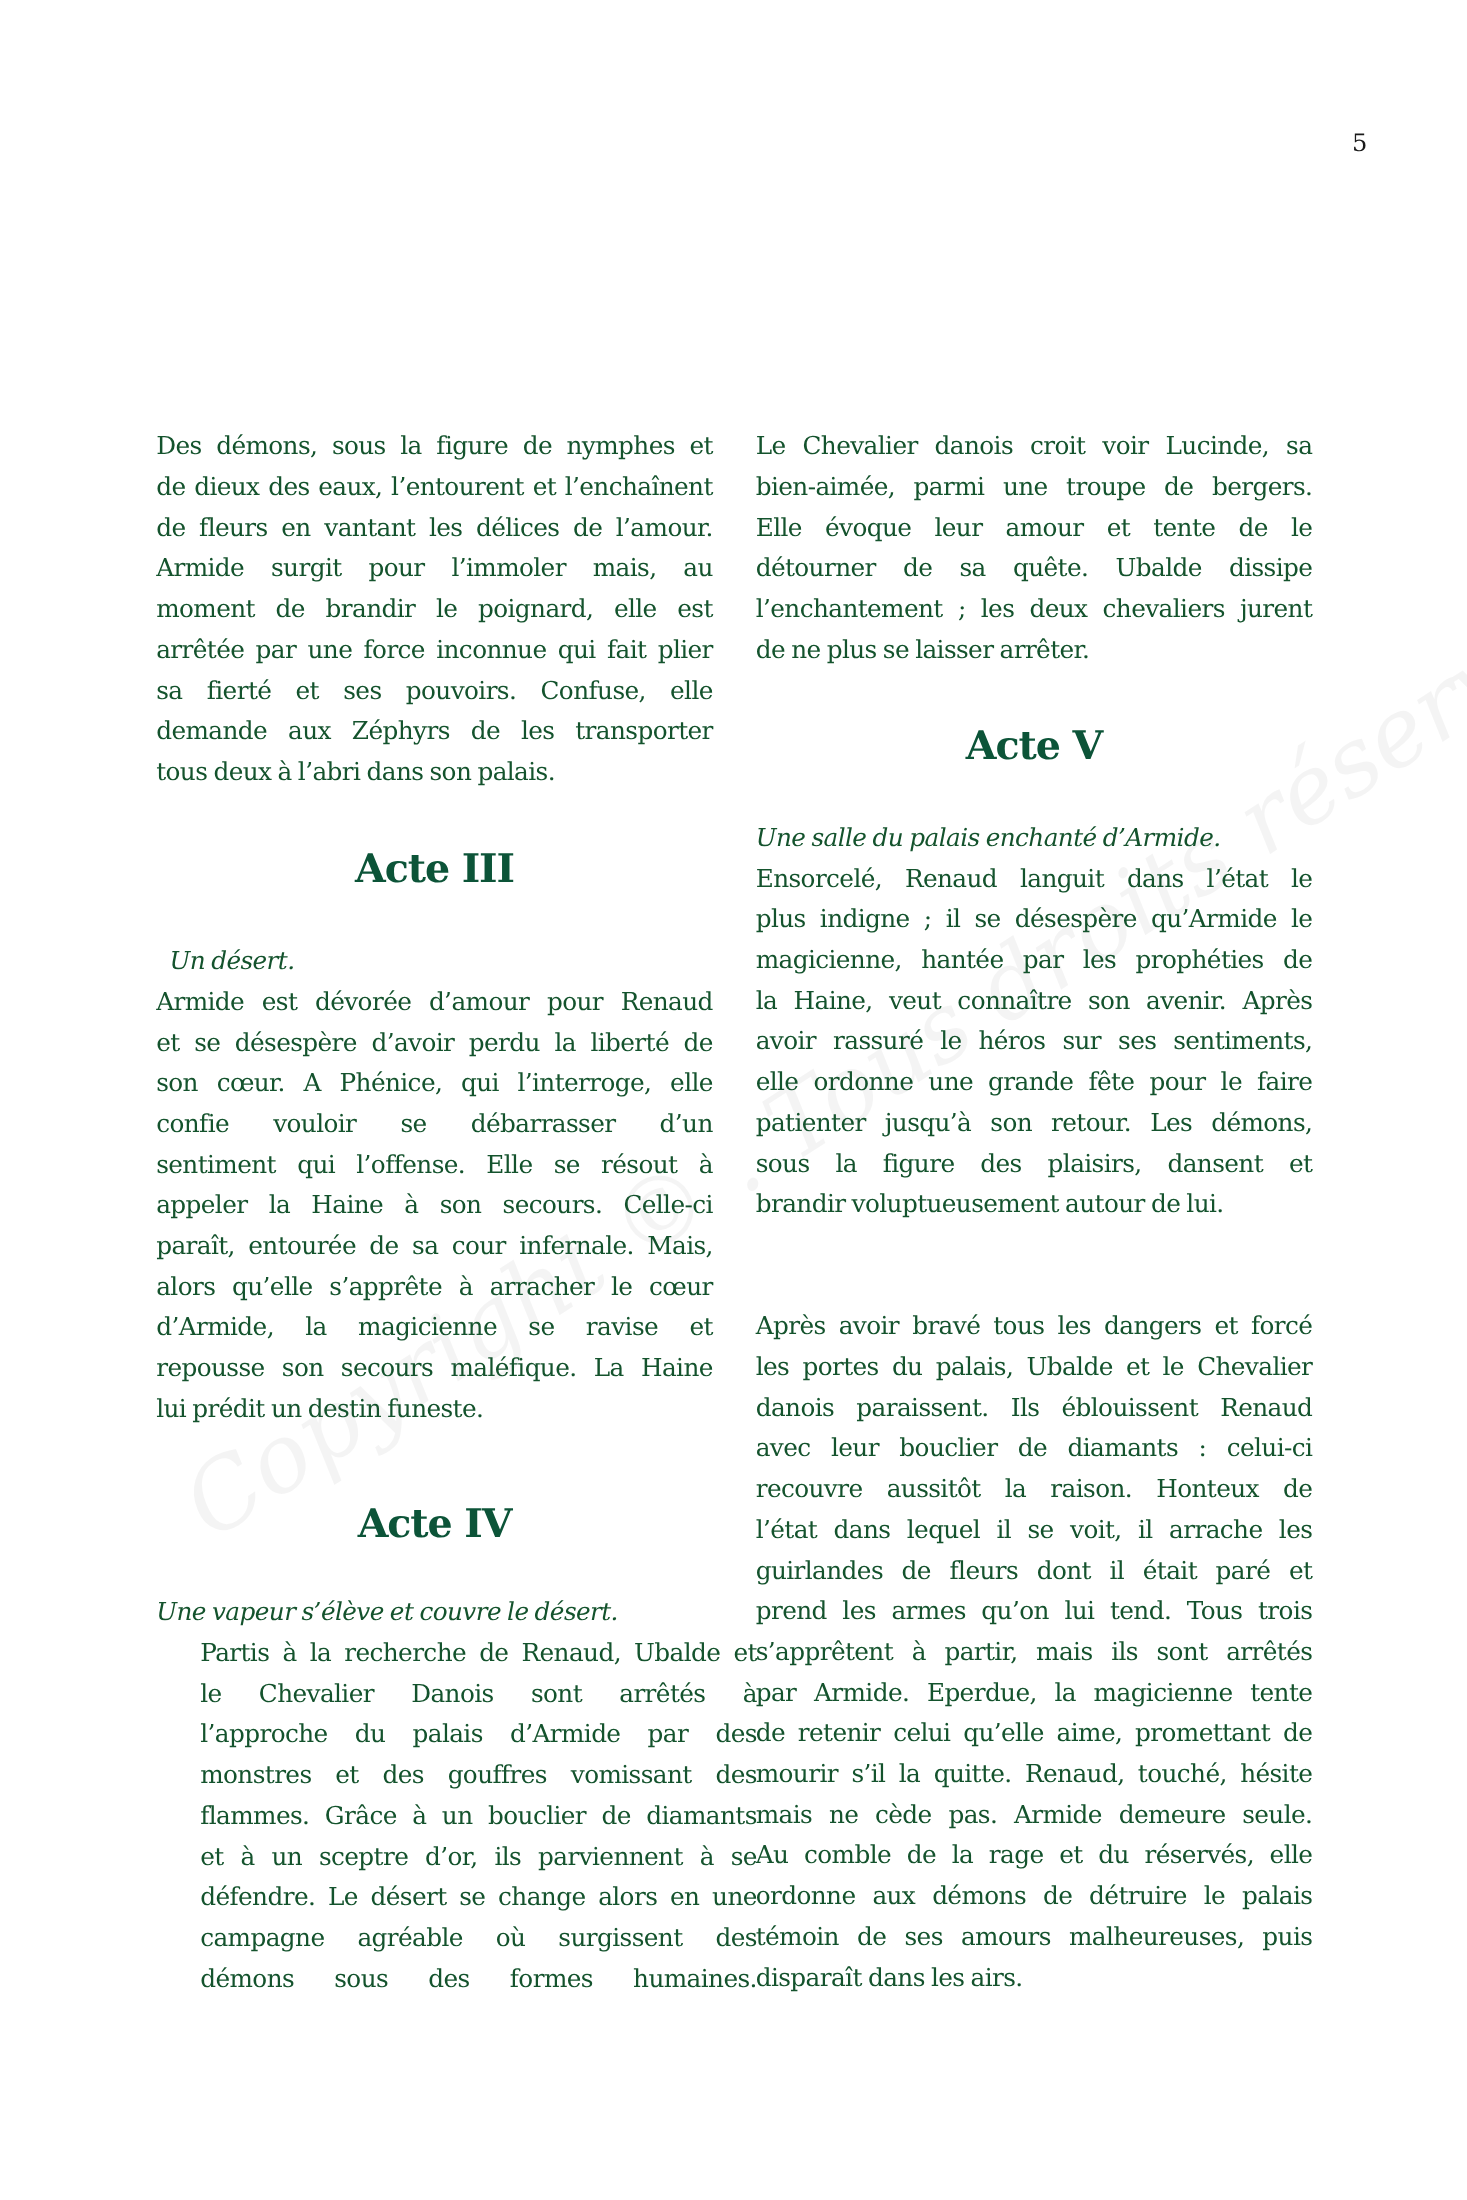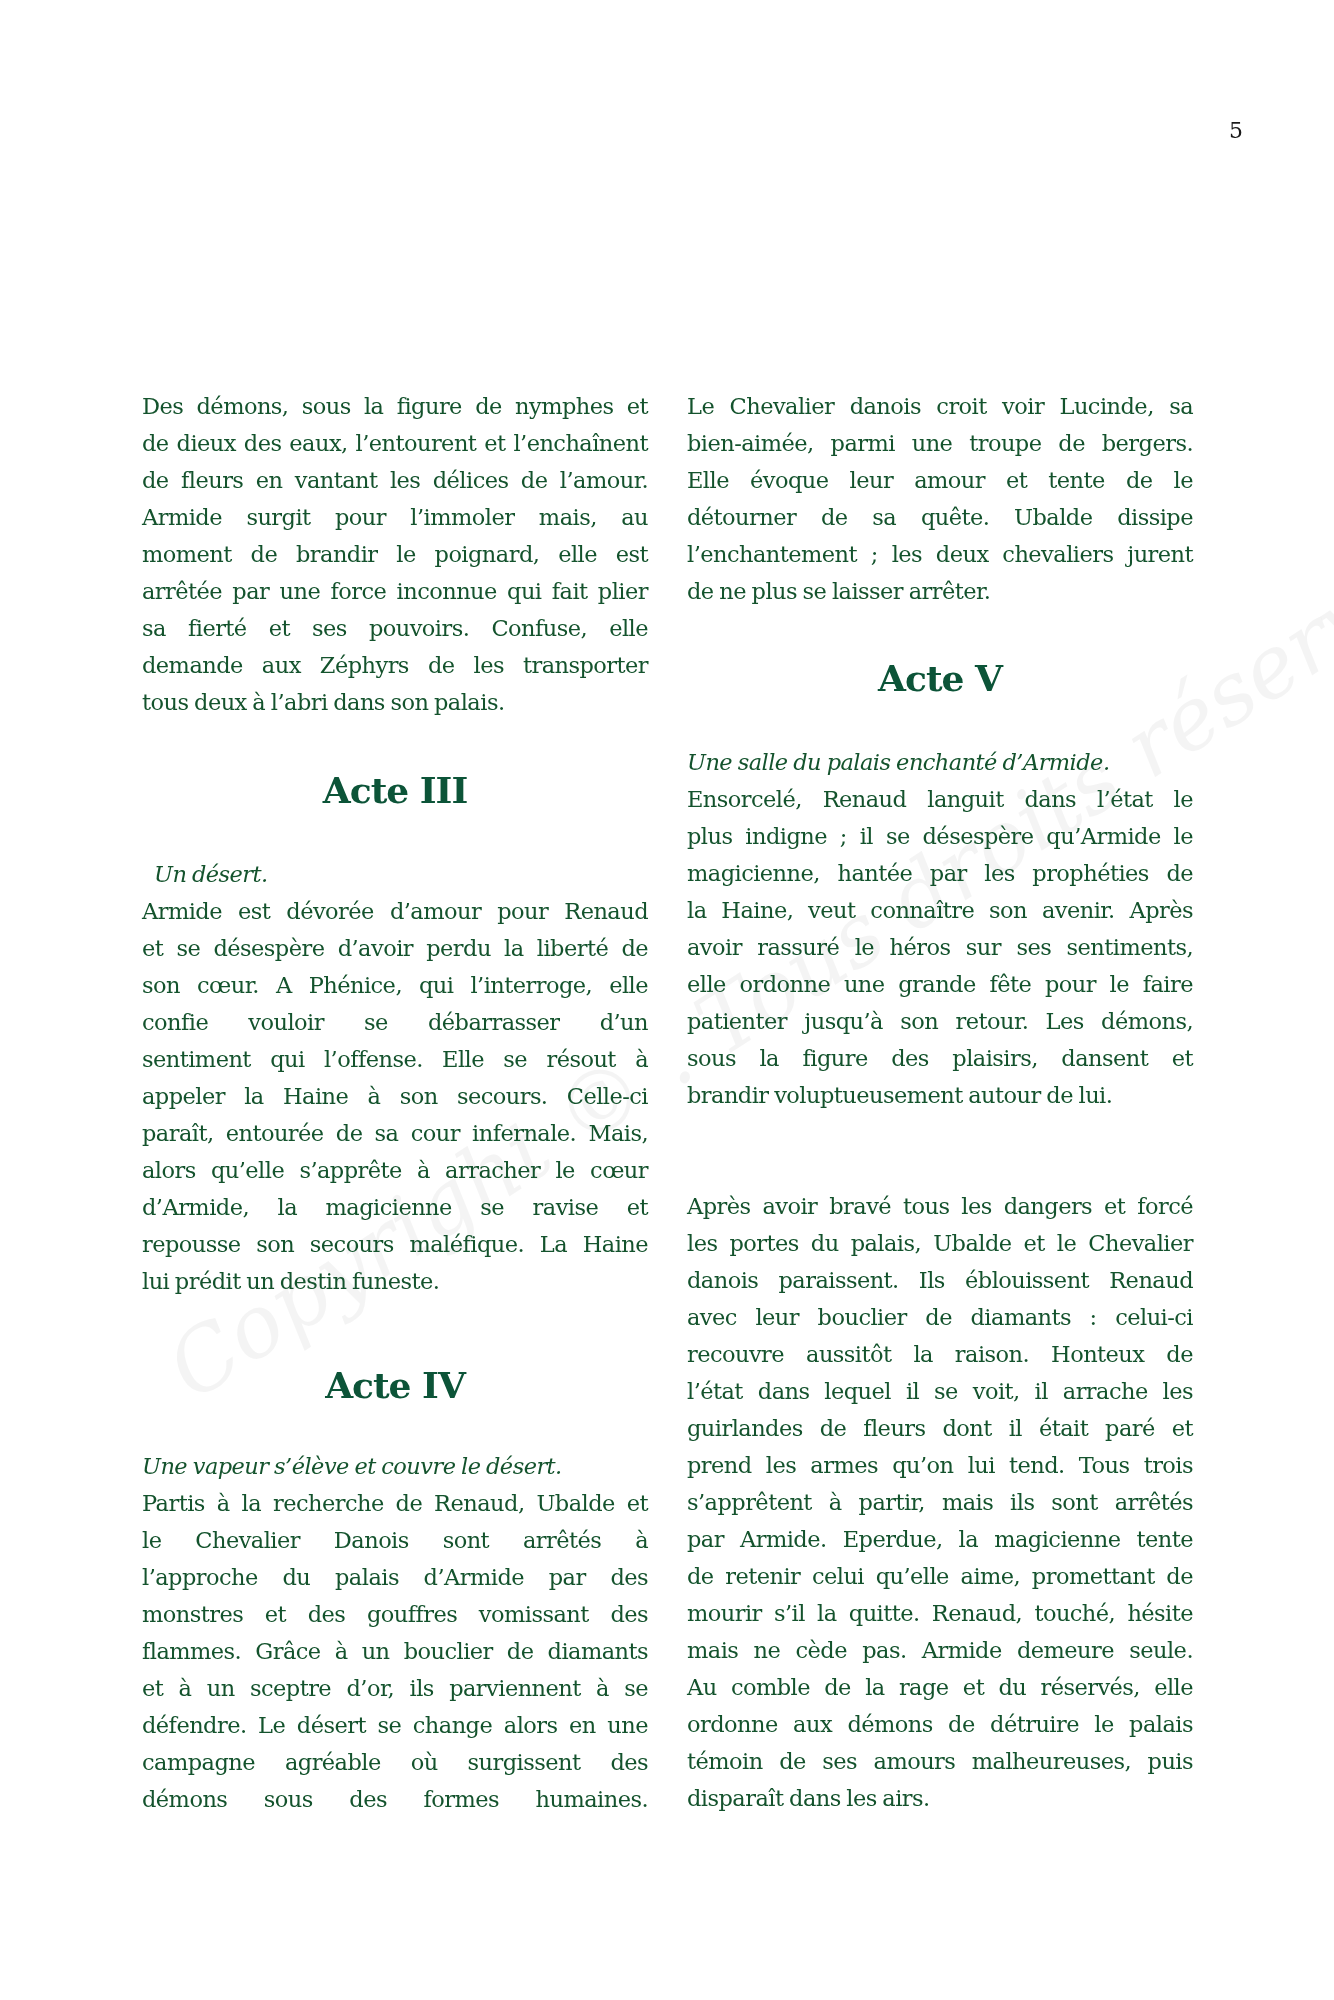--- a/index.html
+++ b/index.html
@@ -76,21 +76,21 @@
         <span class="line"><span class="line-inner">repousse son secours maléfique. La Haine</span></span>
         <span class="line last"><span class="line-inner">lui prédit un destin funeste.</span></span>
       </div>
 
     <div class="heading" style="top:1355px;">Acte IV</div>
 
     <div class="block para italic" style="top:1448px;">
       <span class="line last"><span class="line-inner">Une vapeur s’élève et couvre le désert.</span></span>
     </div>
 
-    <div class="block para" style="top:1485px;">
+    <div class="block para" style="top:1485px;margin-left:40px;">
         <span class="line"><span class="line-inner">Partis à la recherche de Renaud, Ubalde et</span></span>
         <span class="line"><span class="line-inner">le Chevalier Danois sont arrêtés à</span></span>
         <span class="line"><span class="line-inner">l’approche du palais d’Armide par des</span></span>
         <span class="line"><span class="line-inner">monstres et des gouffres vomissant des</span></span>
         <span class="line"><span class="line-inner">flammes. Grâce à un bouclier de diamants</span></span>
         <span class="line"><span class="line-inner">et à un sceptre d’or, ils parviennent à se</span></span>
         <span class="line"><span class="line-inner">défendre. Le désert se change alors en une</span></span>
         <span class="line"><span class="line-inner">campagne agréable où surgissent des</span></span>
         <span class="line"><span class="line-inner">démons sous des formes humaines.</span></span>
       </div>

